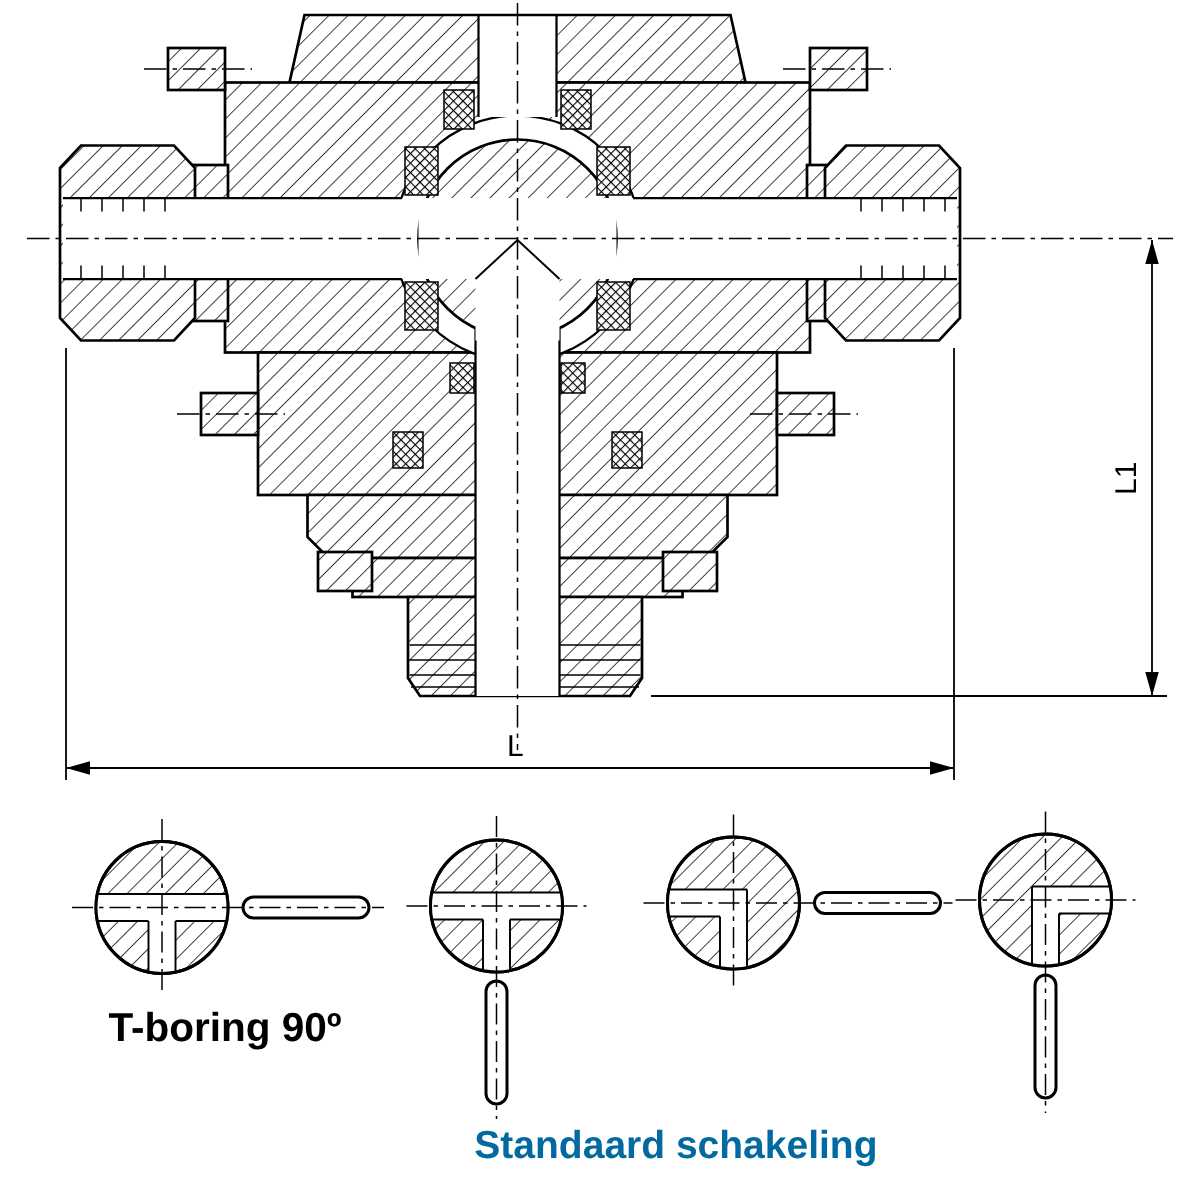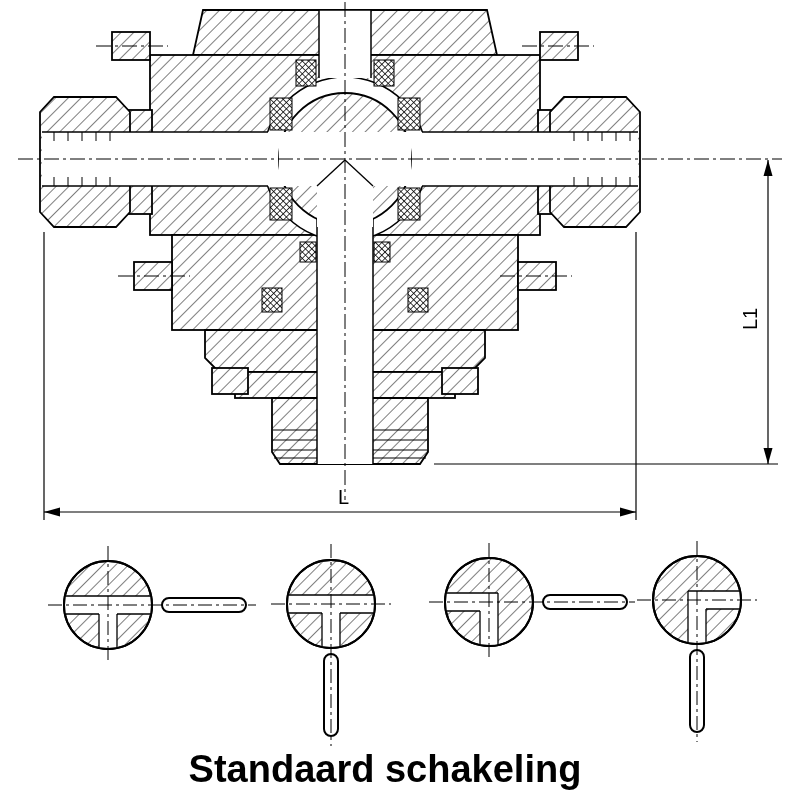--- a/index.html
+++ b/index.html
@@ -1,21 +1,21 @@
 <!DOCTYPE html>
 <html><head>
 <meta charset="utf-8">
 <style>
   html,body{margin:0;padding:0;background:#ffffff;}
   .page{position:relative;width:800px;height:800px;background:#fff;overflow:hidden;
         font-family:"Liberation Sans",sans-serif;}
   svg{position:absolute;left:0;}
   svg text{font-family:"Liberation Sans",sans-serif;fill:#000;}
   .sym-label{position:absolute;font-weight:bold;font-size:27px;color:#000;text-align:center;}
-  .caption{position:absolute;font-weight:bold;font-size:38px;color:#000000;text-align:center;}
+  .caption{position:absolute;font-weight:bold;font-size:26px;color:#0369a1;text-align:right;}
 </style>
 </head>
 <body>
 
 <div class="page">
 
   <svg width="800" height="540" viewBox="0 0 800 540" style="top:0">
     <defs>
       <pattern id="hatch" width="9" height="9" patternUnits="userSpaceOnUse" patternTransform="rotate(45)">
         <rect width="9" height="9" fill="#ffffff"></rect>
@@ -235,15 +235,16 @@
       <line x1="108" y1="6" x2="108" y2="124"></line>
       <line x1="271" y1="64" x2="391" y2="64"></line>
       <line x1="331" y1="4" x2="331" y2="206"></line>
       <line x1="429" y1="62" x2="635" y2="62"></line>
       <line x1="489" y1="3" x2="489" y2="121"></line>
       <line x1="637" y1="60" x2="757" y2="60"></line>
       <line x1="697" y1="1" x2="697" y2="202"></line>
     </g>
   </svg>
 
+  <div class="sym-label" style="left:30px;top:670px;width:240px;">T-boring 90º</div>
   <div class="caption" style="left:185px;top:748px;width:400px;">Standaard schakeling</div>
 
 </div>
 
 </body></html>

